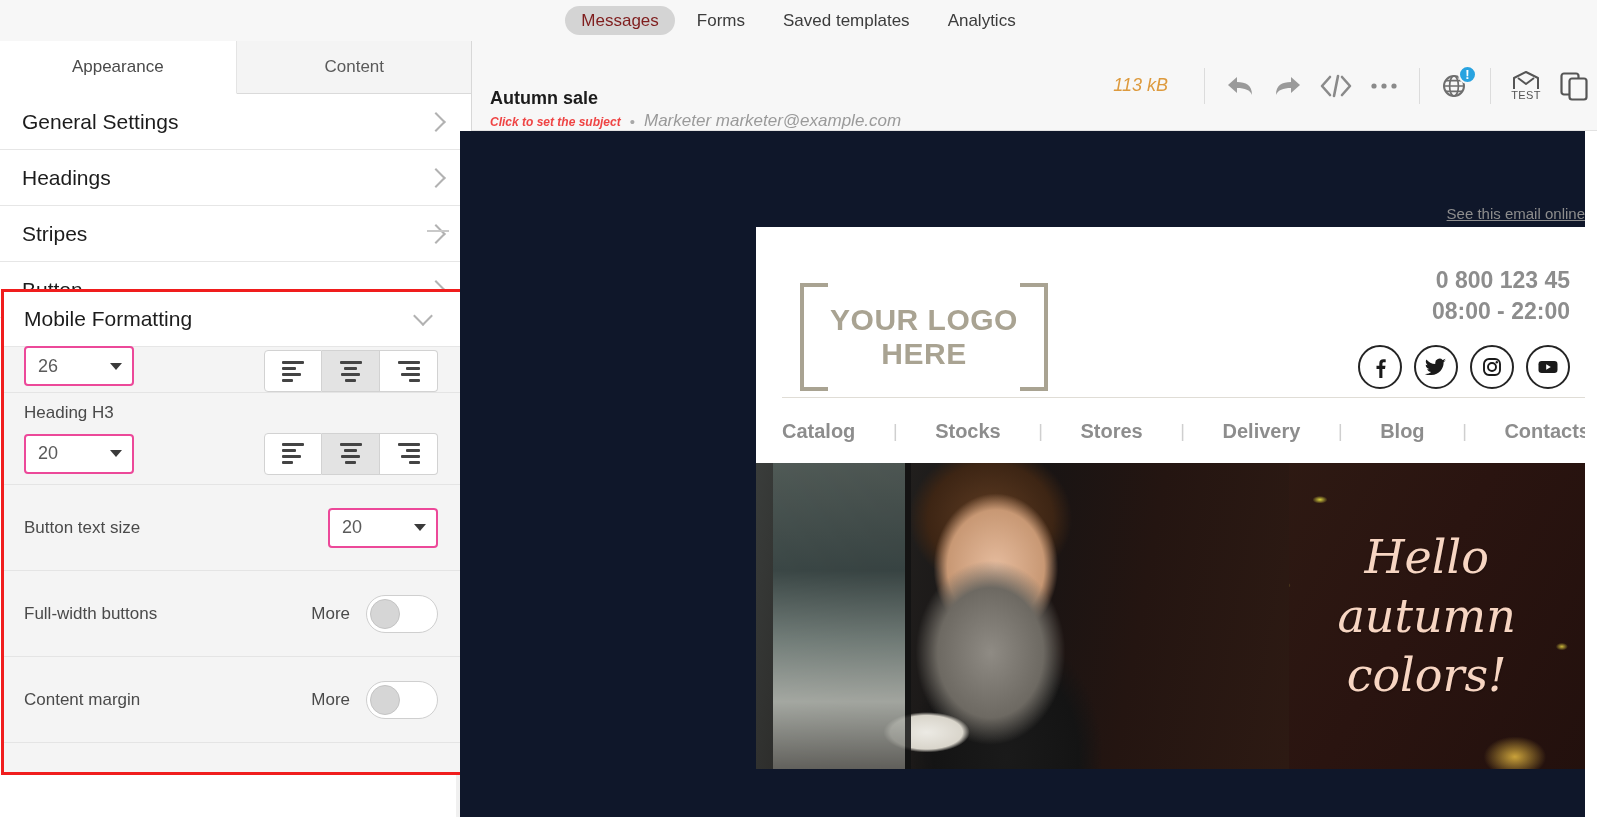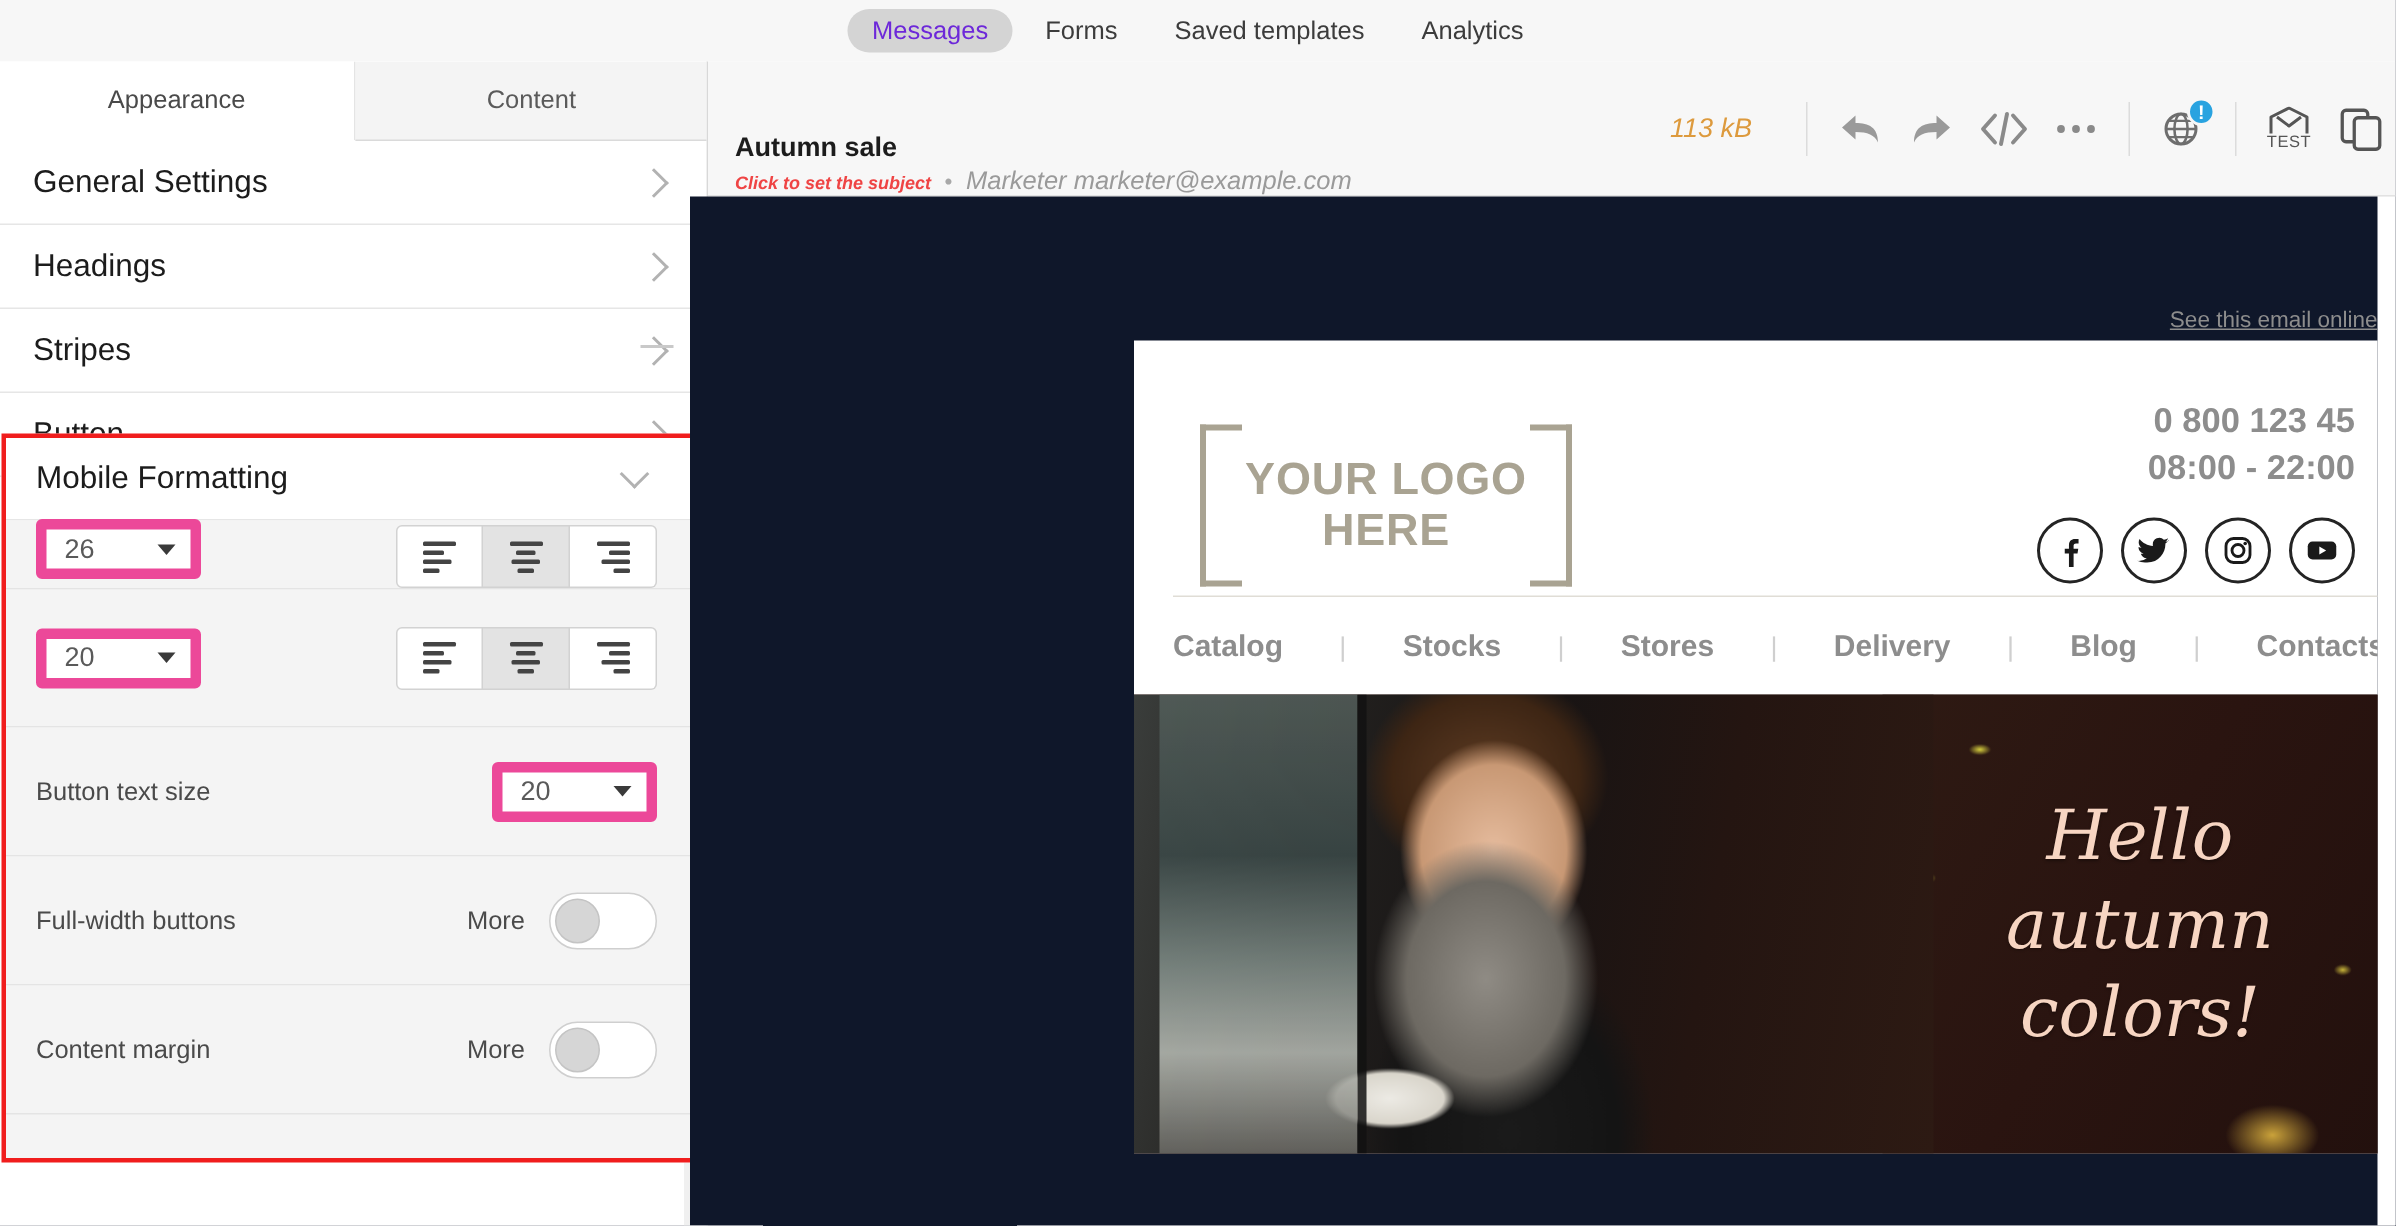--- a/index.html
+++ b/index.html
@@ -15,21 +15,21 @@
   .topnav {
     position: absolute; left: 0; top: 0; width: 1597px; height: 41px;
     background: #f7f7f7;
     display: flex; align-items: center; justify-content: center;
     gap: 6px;
   }
   .topnav-item {
     font-size: 17px; color: #3c3c3c; padding: 6px 16px; border-radius: 16px;
     white-space: nowrap; line-height: 1;
   }
-  .topnav-item.active { background: #d4d4d4; color: #6d28d9; }
+  .topnav-item.active { background: #d4d4d4; color: #7f1d1d; }
 
   
   .left-panel {
     position: absolute; left: 0; top: 41px; width: 472px; height: 776px;
     background: #ffffff; border-right: 1px solid #d8d8d8;
     overflow: hidden;
   }
   .tabs { display: flex; height: 53px; width: 472px; }
   .tab {
     flex: 1; display: flex; align-items: center; justify-content: center;
@@ -74,21 +74,21 @@
   }
   .setting-row .label { font-size: 17px; color: #4a4a4a; }
   .row-clip { height: 46px; align-items: flex-end; padding-bottom: 8px; }
   .row-h3 { height: 92px; flex-direction: column; align-items: stretch; justify-content: center; }
   .row-simple { height: 86px; justify-content: space-between; }
 
   .h3-label { font-size: 17px; color: #4a4a4a; margin-bottom: 10px; }
   .h3-line { display: flex; align-items: center; justify-content: space-between; }
 
   .select {
-    width: 110px; height: 40px; background: #fff; border: 7px solid #ec4899;
+    width: 110px; height: 40px; background: #fff; border: 2px solid #ec4899;
     border-radius: 4px; display: flex; align-items: center; justify-content: space-between;
     padding: 0 10px 0 12px; font-size: 18px; color: #5a5a5a;
   }
   .select.clipped { height: 40px; margin-bottom: -2px; }
   .caret { width: 0; height: 0; border-left: 6px solid transparent; border-right: 6px solid transparent; border-top: 7px solid #3a3a3a; }
 
   .align-group { display: flex; }
   .align-btn {
     width: 58px; height: 42px; background: #fff; border: 1px solid #d2d2d2;
     display: flex; align-items: center; justify-content: center;
@@ -290,20 +290,21 @@
                 <i></i>
                 <i></i>
                 <i></i>
                 <i></i>
               </span>
           </div>
         </div>
       </div>
 
       <div class="setting-row row-h3">
+        <div class="h3-label">Heading H3</div>
         <div class="h3-line">
           <div class="select">
             <span>20</span>
             <span class="caret"></span>
           </div>
           <div class="align-group">
             <div class="align-btn">
               <span class="align-icon al-l">
                   <i></i>
                   <i></i>

